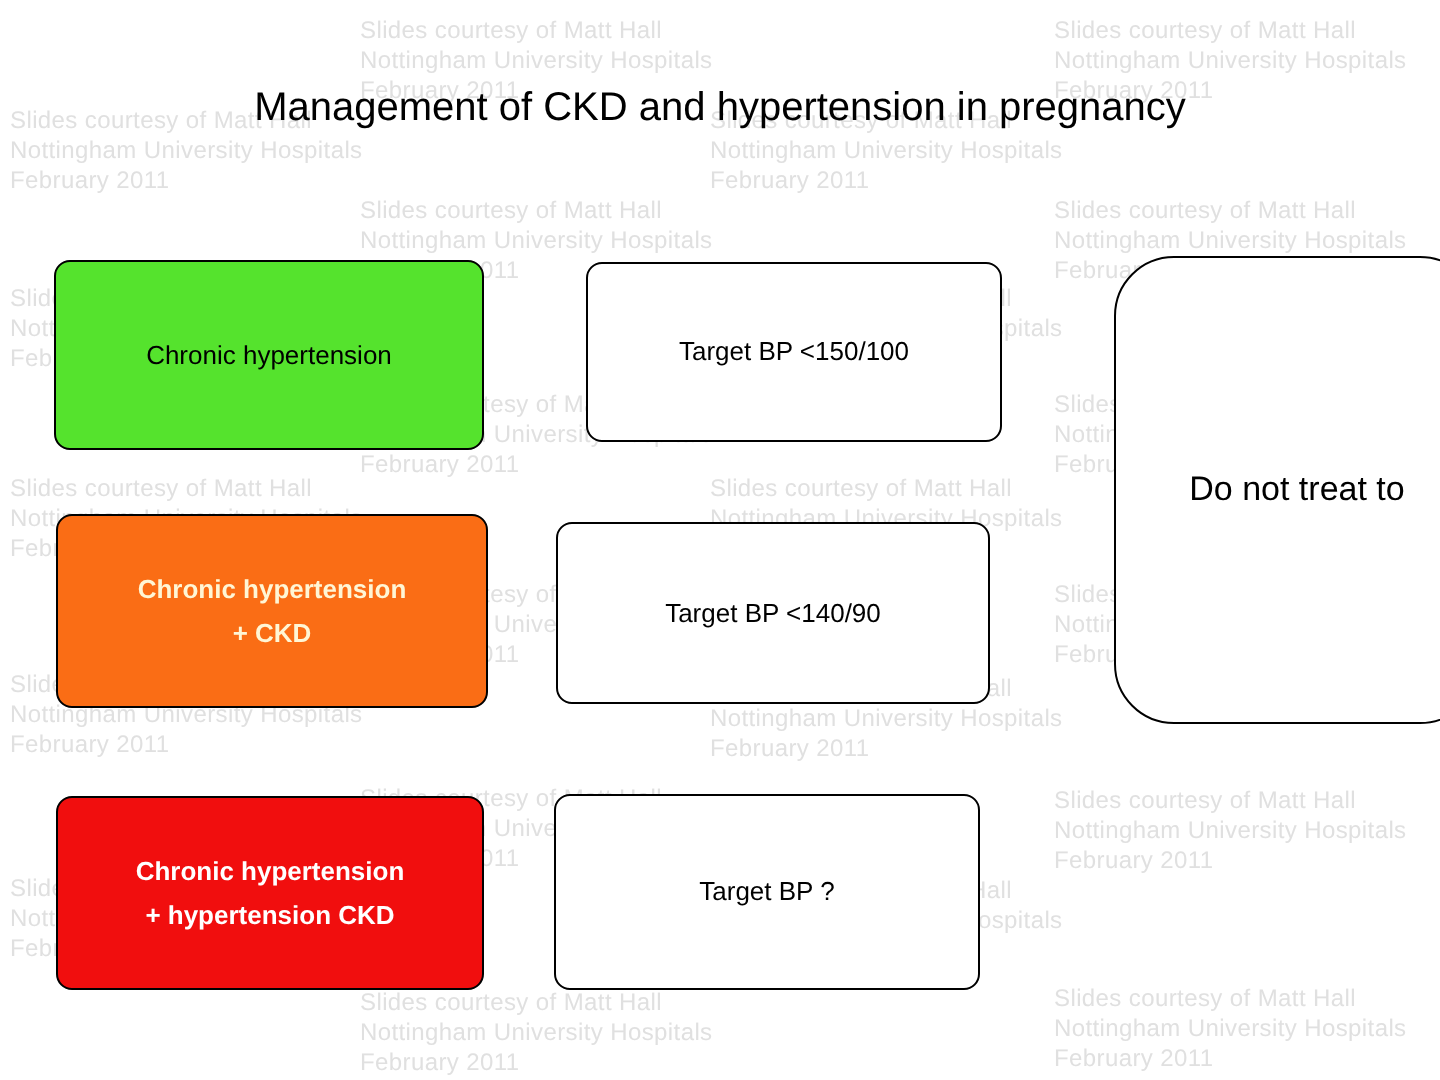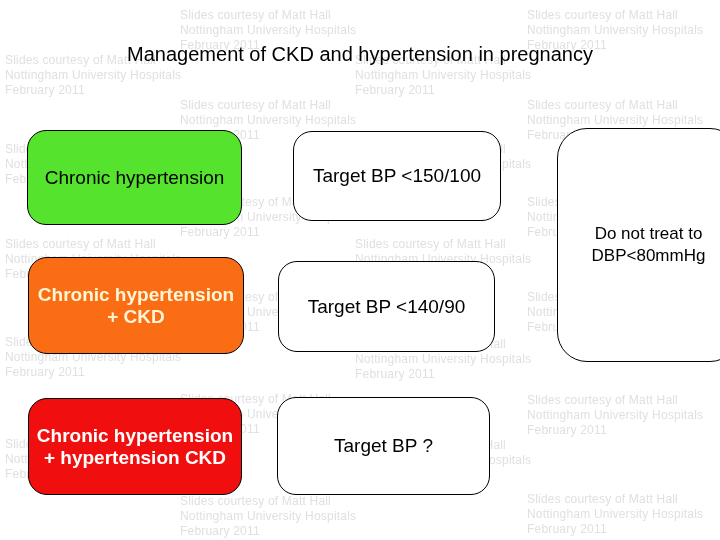--- a/index.html
+++ b/index.html
@@ -13,23 +13,23 @@
     position:absolute;font-size:12px;line-height:15px;letter-spacing:.2px;
     white-space:nowrap;
   }
   
   .title{
     position:absolute;top:39px;left:0;width:100%;text-align:center;
     font-size:20px;line-height:30px;color:#000;z-index:2;
   }
   
   .box{
-    position:absolute;z-index:1;border:1.4px solid #000;border-radius:19px;
+    position:absolute;z-index:1;border:1.4px solid #000;border-radius:8px;
     display:flex;flex-direction:column;align-items:center;justify-content:center;
-    text-align:center;font-size:19px;line-height:22px;color:#000;background:#fff;
+    text-align:center;font-size:13px;line-height:22px;color:#000;background:#fff;
   }
   #box-green  {left:27px; top:130px;width:213px;height:93px;}
   #box-target1{left:281px;top:131px;width:206px;height:88px;margin-left:12px;}
   #box-right  {left:509px;top:128px;width:181px;height:232px;border-radius:30px;font-size:17px;margin-left:48px;}
   #box-orange {left:28px; top:257px;width:214px;height:95px;font-weight:bold;}
   #box-target2{left:278px;top:261px;width:215px;height:89px;}
   #box-red    {left:28px; top:398px;width:212px;height:95px;font-weight:bold;}
   #box-target3{left:277px;top:397px;width:211px;height:96px;}
 </style>
 </head>
@@ -157,21 +157,20 @@
   <div class="box" id="box-green" style="background-color: rgb(85, 227, 45); color: rgb(0, 0, 0);">
     <div>Chronic hypertension</div>
   </div>
 
   <div class="box" id="box-target1" style="background-color: rgb(255, 255, 255); color: rgb(0, 0, 0);">
     <div>Target BP &lt;150/100</div>
   </div>
 
   <div class="box" id="box-right" style="background-color: rgb(255, 255, 255); color: rgb(0, 0, 0);">
     <div>Do not treat to</div>
-    <div>DBP&lt;80mmHg</div>
   </div>
 
   <div class="box" id="box-orange" style="background-color: rgb(250, 109, 21); color: rgb(255, 246, 213);">
     <div>Chronic hypertension</div>
     <div>+ CKD</div>
   </div>
 
   <div class="box" id="box-target2" style="background-color: rgb(255, 255, 255); color: #000000;">
     <div>Target BP &lt;140/90</div>
   </div>

